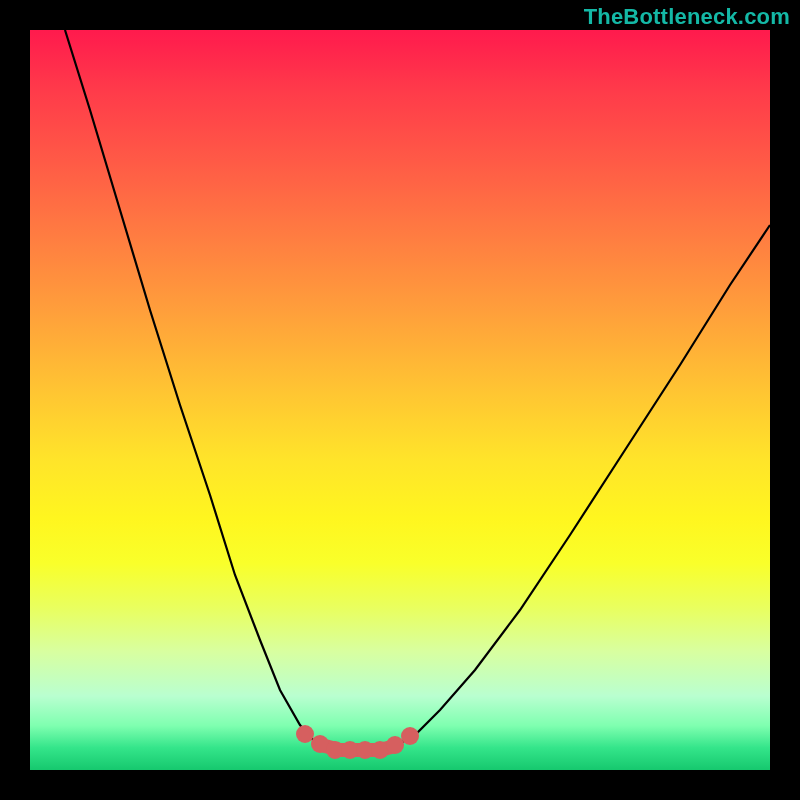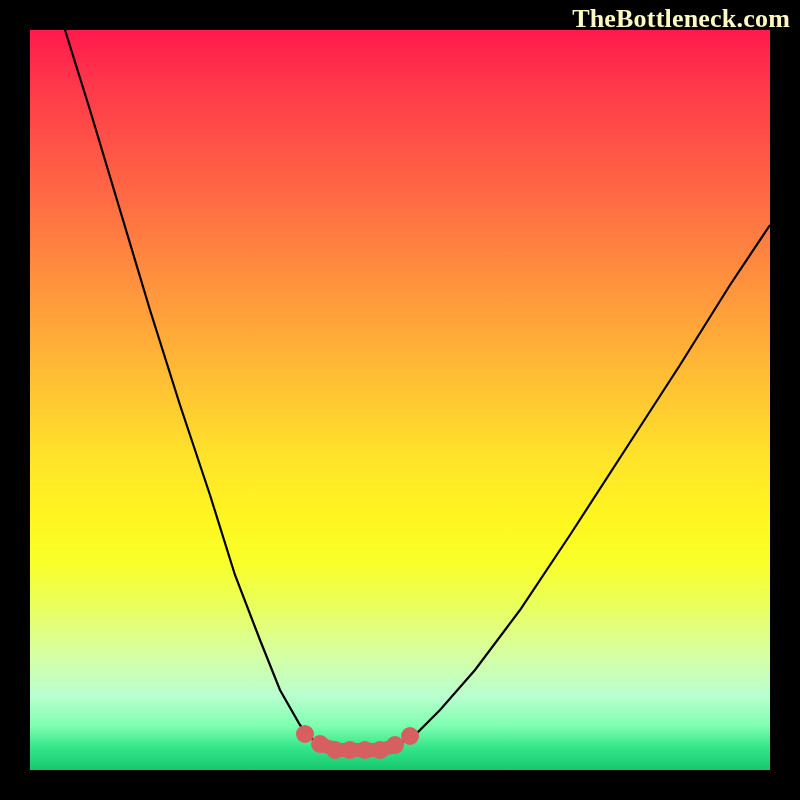--- a/index.html
+++ b/index.html
@@ -40,24 +40,24 @@
       #b9ffd0 90%,
       #7fffb0 94%,
       #34e58a 97%,
       #16c86e 100%
     );
   }
   .watermark {
     position: absolute;
     top: 4px;
     right: 10px;
-    font-family: Liberation Serif, serif;
-    font-size: 26px;
+    font-family: Liberation Sans, sans-serif;
+    font-size: 22px;
     font-weight: 600;
-    color: #fef9c3;
+    color: #14b8a6;
     letter-spacing: 0.2px;
   }
   svg.curve {
     position: absolute;
     left: 30px;
     top: 30px;
     width: 740px;
     height: 740px;
     overflow: visible;
   }

